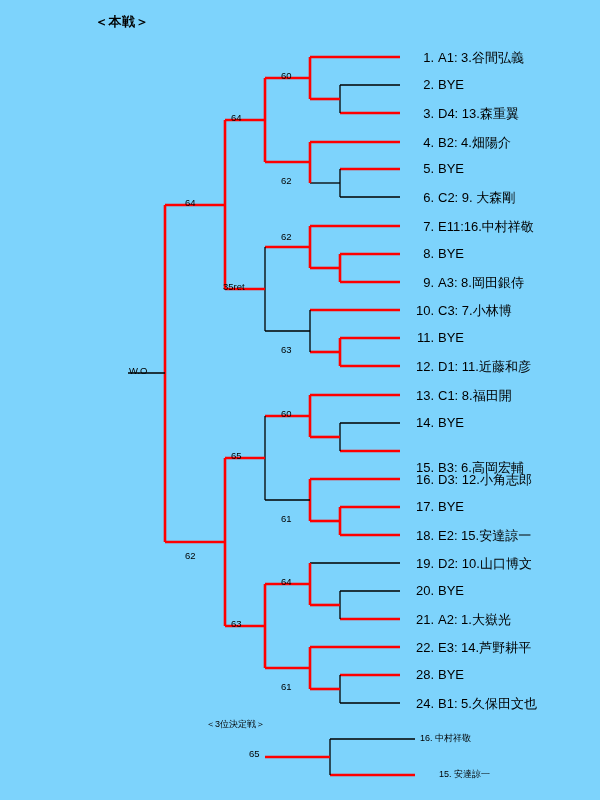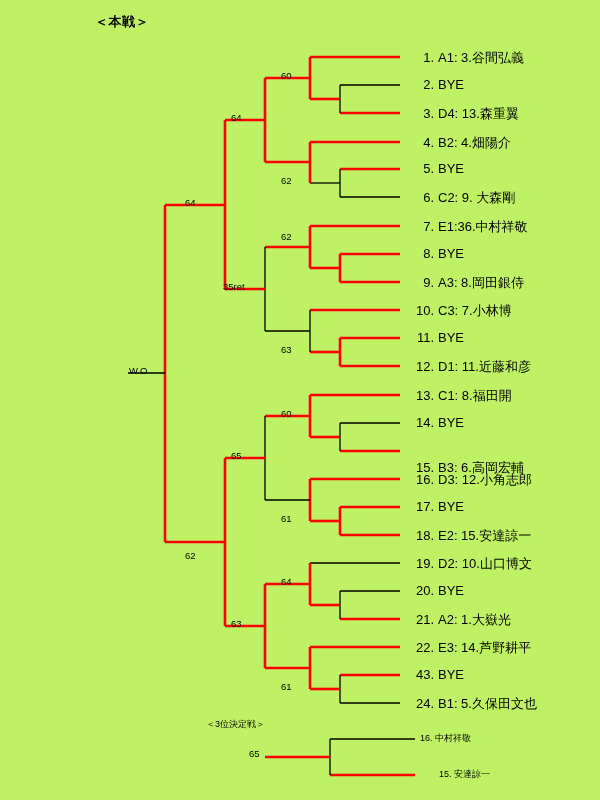--- a/index.html
+++ b/index.html
@@ -8,21 +8,21 @@
     background: #ffffff;
   }
   body {
     font-family: "Liberation Sans", sans-serif;
   }
   #page {
     position: relative;
     width: 600px;
     height: 800px;
     overflow: hidden;
-    background: #bef264;
+    background: #7dd3fc;
   }
   #bracket-svg {
     position: absolute;
     left: 0;
     top: 0;
     width: 600px;
     height: 800px;
   }
   .title {
     position: absolute;
@@ -171,37 +171,37 @@
       <line x1="265" y1="757" x2="330" y2="757" stroke="#ff0000" stroke-width="2.6"></line>
     </g>
   </svg>
 
   <div class="entry" style="top:49px;left:408px;"><span class="num">1.</span><span>A1: 3.谷間弘義</span></div>
   <div class="entry" style="top:77px;left:408px;"><span class="num">2.</span><span>BYE</span></div>
   <div class="entry" style="top:105px;left:408px;"><span class="num">3.</span><span>D4: 13.森重翼</span></div>
   <div class="entry" style="top:134px;left:408px;"><span class="num">4.</span><span>B2: 4.畑陽介</span></div>
   <div class="entry" style="top:161px;left:408px;"><span class="num">5.</span><span>BYE</span></div>
   <div class="entry" style="top:189px;left:408px;"><span class="num">6.</span><span>C2: 9. 大森剛</span></div>
-  <div class="entry" style="top:218px;left:408px;"><span class="num">7.</span><span>E1:36.中村祥敬</span></div>
+  <div class="entry" style="top:218px;left:408px;"><span class="num">7.</span><span>E11:16.中村祥敬</span></div>
   <div class="entry" style="top:246px;left:408px;"><span class="num">8.</span><span>BYE</span></div>
   <div class="entry" style="top:274px;left:408px;"><span class="num">9.</span><span>A3: 8.岡田銀侍</span></div>
   <div class="entry" style="top:302px;left:408px;"><span class="num">10.</span><span>C3: 7.小林博</span></div>
   <div class="entry" style="top:330px;left:408px;"><span class="num">11.</span><span>BYE</span></div>
   <div class="entry" style="top:358px;left:408px;"><span class="num">12.</span><span>D1: 11.近藤和彦</span></div>
   <div class="entry" style="top:387px;left:408px;"><span class="num">13.</span><span>C1: 8.福田開</span></div>
   <div class="entry" style="top:415px;left:408px;"><span class="num">14.</span><span>BYE</span></div>
   <div class="entry" style="top:443px;left:408px;margin-top:16px;"><span class="num">15.</span><span>B3: 6.高岡宏輔</span></div>
   <div class="entry" style="top:471px;left:408px;"><span class="num">16.</span><span>D3: 12.小角志郎</span></div>
   <div class="entry" style="top:499px;left:408px;"><span class="num">17.</span><span>BYE</span></div>
   <div class="entry" style="top:527px;left:408px;"><span class="num">18.</span><span>E2: 15.安達諒一</span></div>
   <div class="entry" style="top:555px;left:408px;"><span class="num">19.</span><span>D2: 10.山口博文</span></div>
   <div class="entry" style="top:583px;left:408px;"><span class="num">20.</span><span>BYE</span></div>
   <div class="entry" style="top:611px;left:408px;"><span class="num">21.</span><span>A2: 1.大嶽光</span></div>
   <div class="entry" style="top:639px;left:408px;"><span class="num">22.</span><span>E3: 14.芦野耕平</span></div>
-  <div class="entry" style="top:667px;left:408px;"><span class="num">43.</span><span>BYE</span></div>
+  <div class="entry" style="top:667px;left:408px;"><span class="num">28.</span><span>BYE</span></div>
   <div class="entry" style="top:695px;left:408px;"><span class="num">24.</span><span>B1: 5.久保田文也</span></div>
 
   <div class="score" style="top:70px;left:281px;">60</div>
   <div class="score" style="top:175px;left:281px;">62</div>
   <div class="score" style="top:231px;left:281px;">62</div>
   <div class="score" style="top:344px;left:281px;">63</div>
   <div class="score" style="top:408px;left:281px;">60</div>
   <div class="score" style="top:513px;left:281px;">61</div>
   <div class="score" style="top:576px;left:281px;">64</div>
   <div class="score" style="top:681px;left:281px;">61</div>

